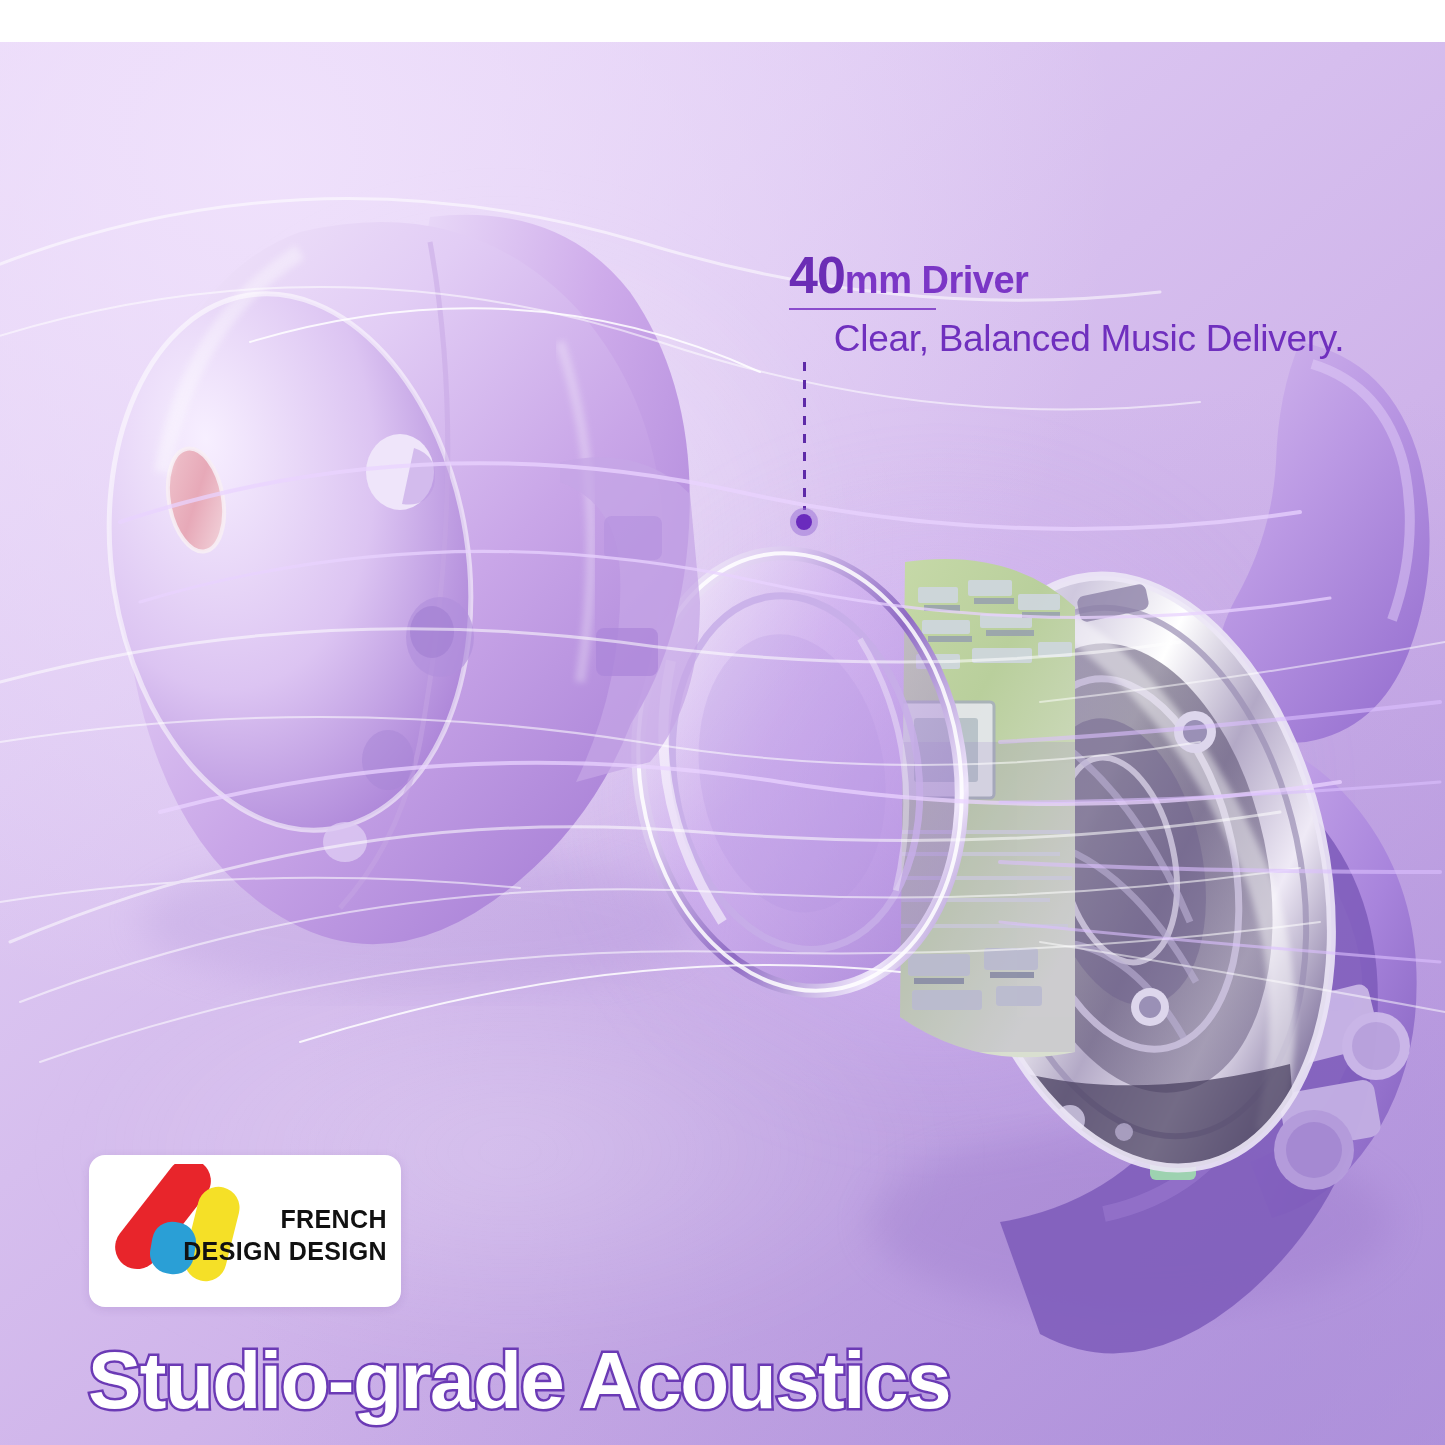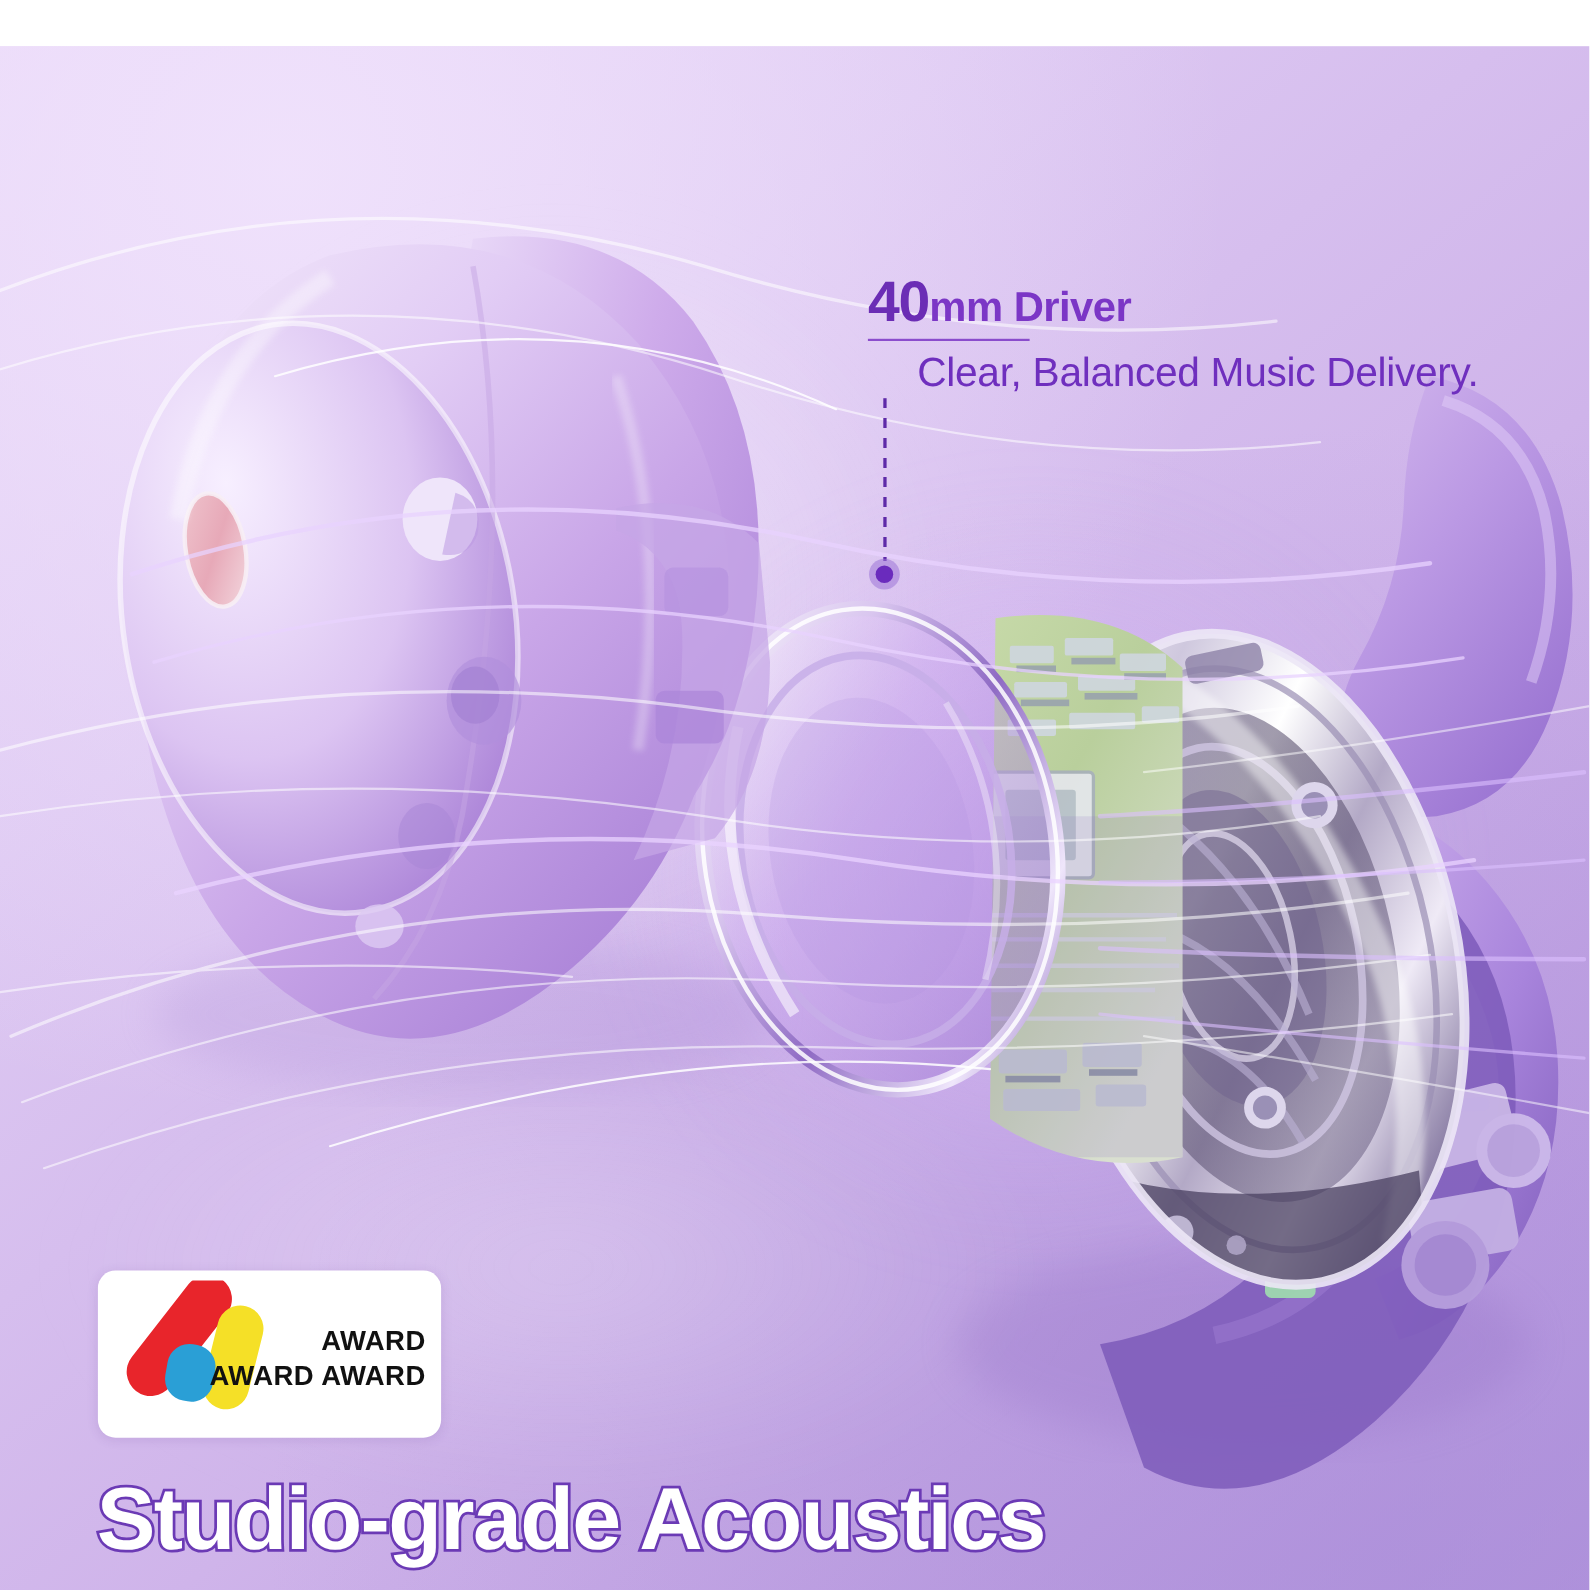--- a/index.html
+++ b/index.html
@@ -478,20 +478,20 @@
   <div class="leader-dot-outer"></div>
   <div class="leader-dot-inner"></div>
 
   <div class="badge">
     <svg class="badge-logo" viewBox="0 0 160 136">
       <rect x="-4" y="28" width="128" height="44" rx="22" transform="rotate(-52 60 50)" fill="#e8252b"></rect>
       <rect x="88" y="22" width="42" height="96" rx="21" transform="rotate(14 109 70)" fill="#f5e027"></rect>
       <rect x="48" y="58" width="44" height="52" rx="20" transform="rotate(10 70 84)" fill="#2a9fd6"></rect>
     </svg>
     <div class="badge-text">
-      <div>AWARD</div>
-      <div>AWARD AWARD</div>
+      <div>FRENCH</div>
+      <div>DESIGN DESIGN</div>
     </div>
   </div>
 
   <div class="headline">Studio-grade Acoustics</div>
 
 </div>
 
 </body></html>

